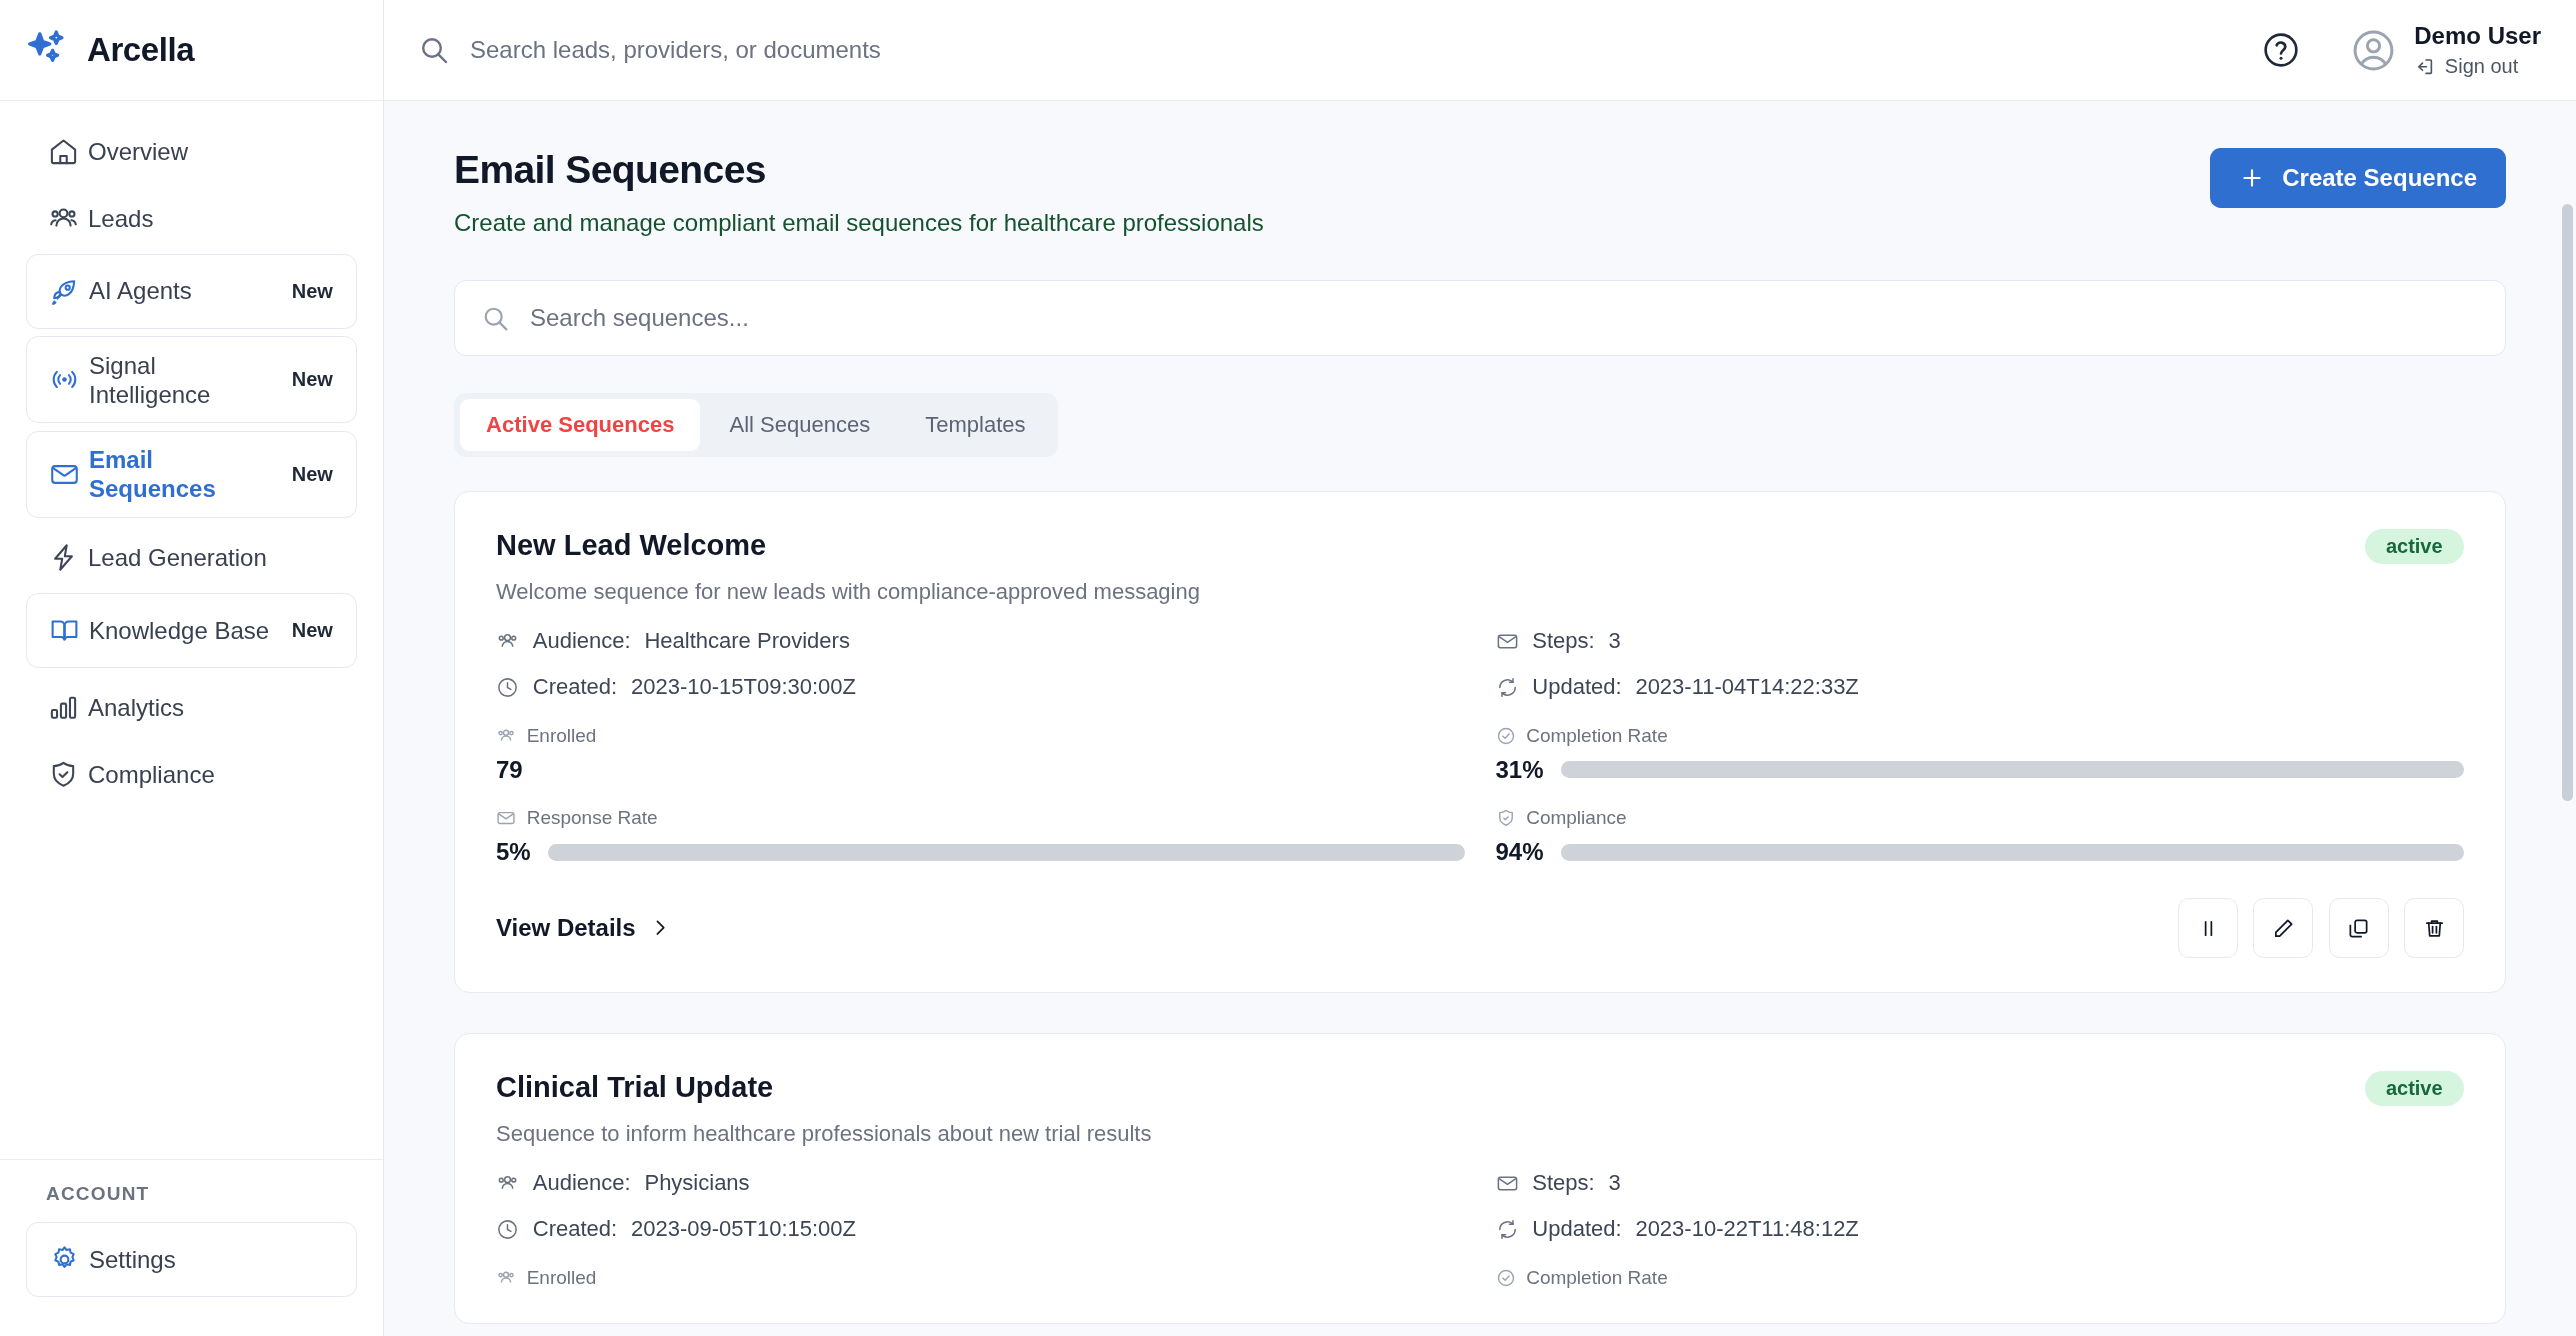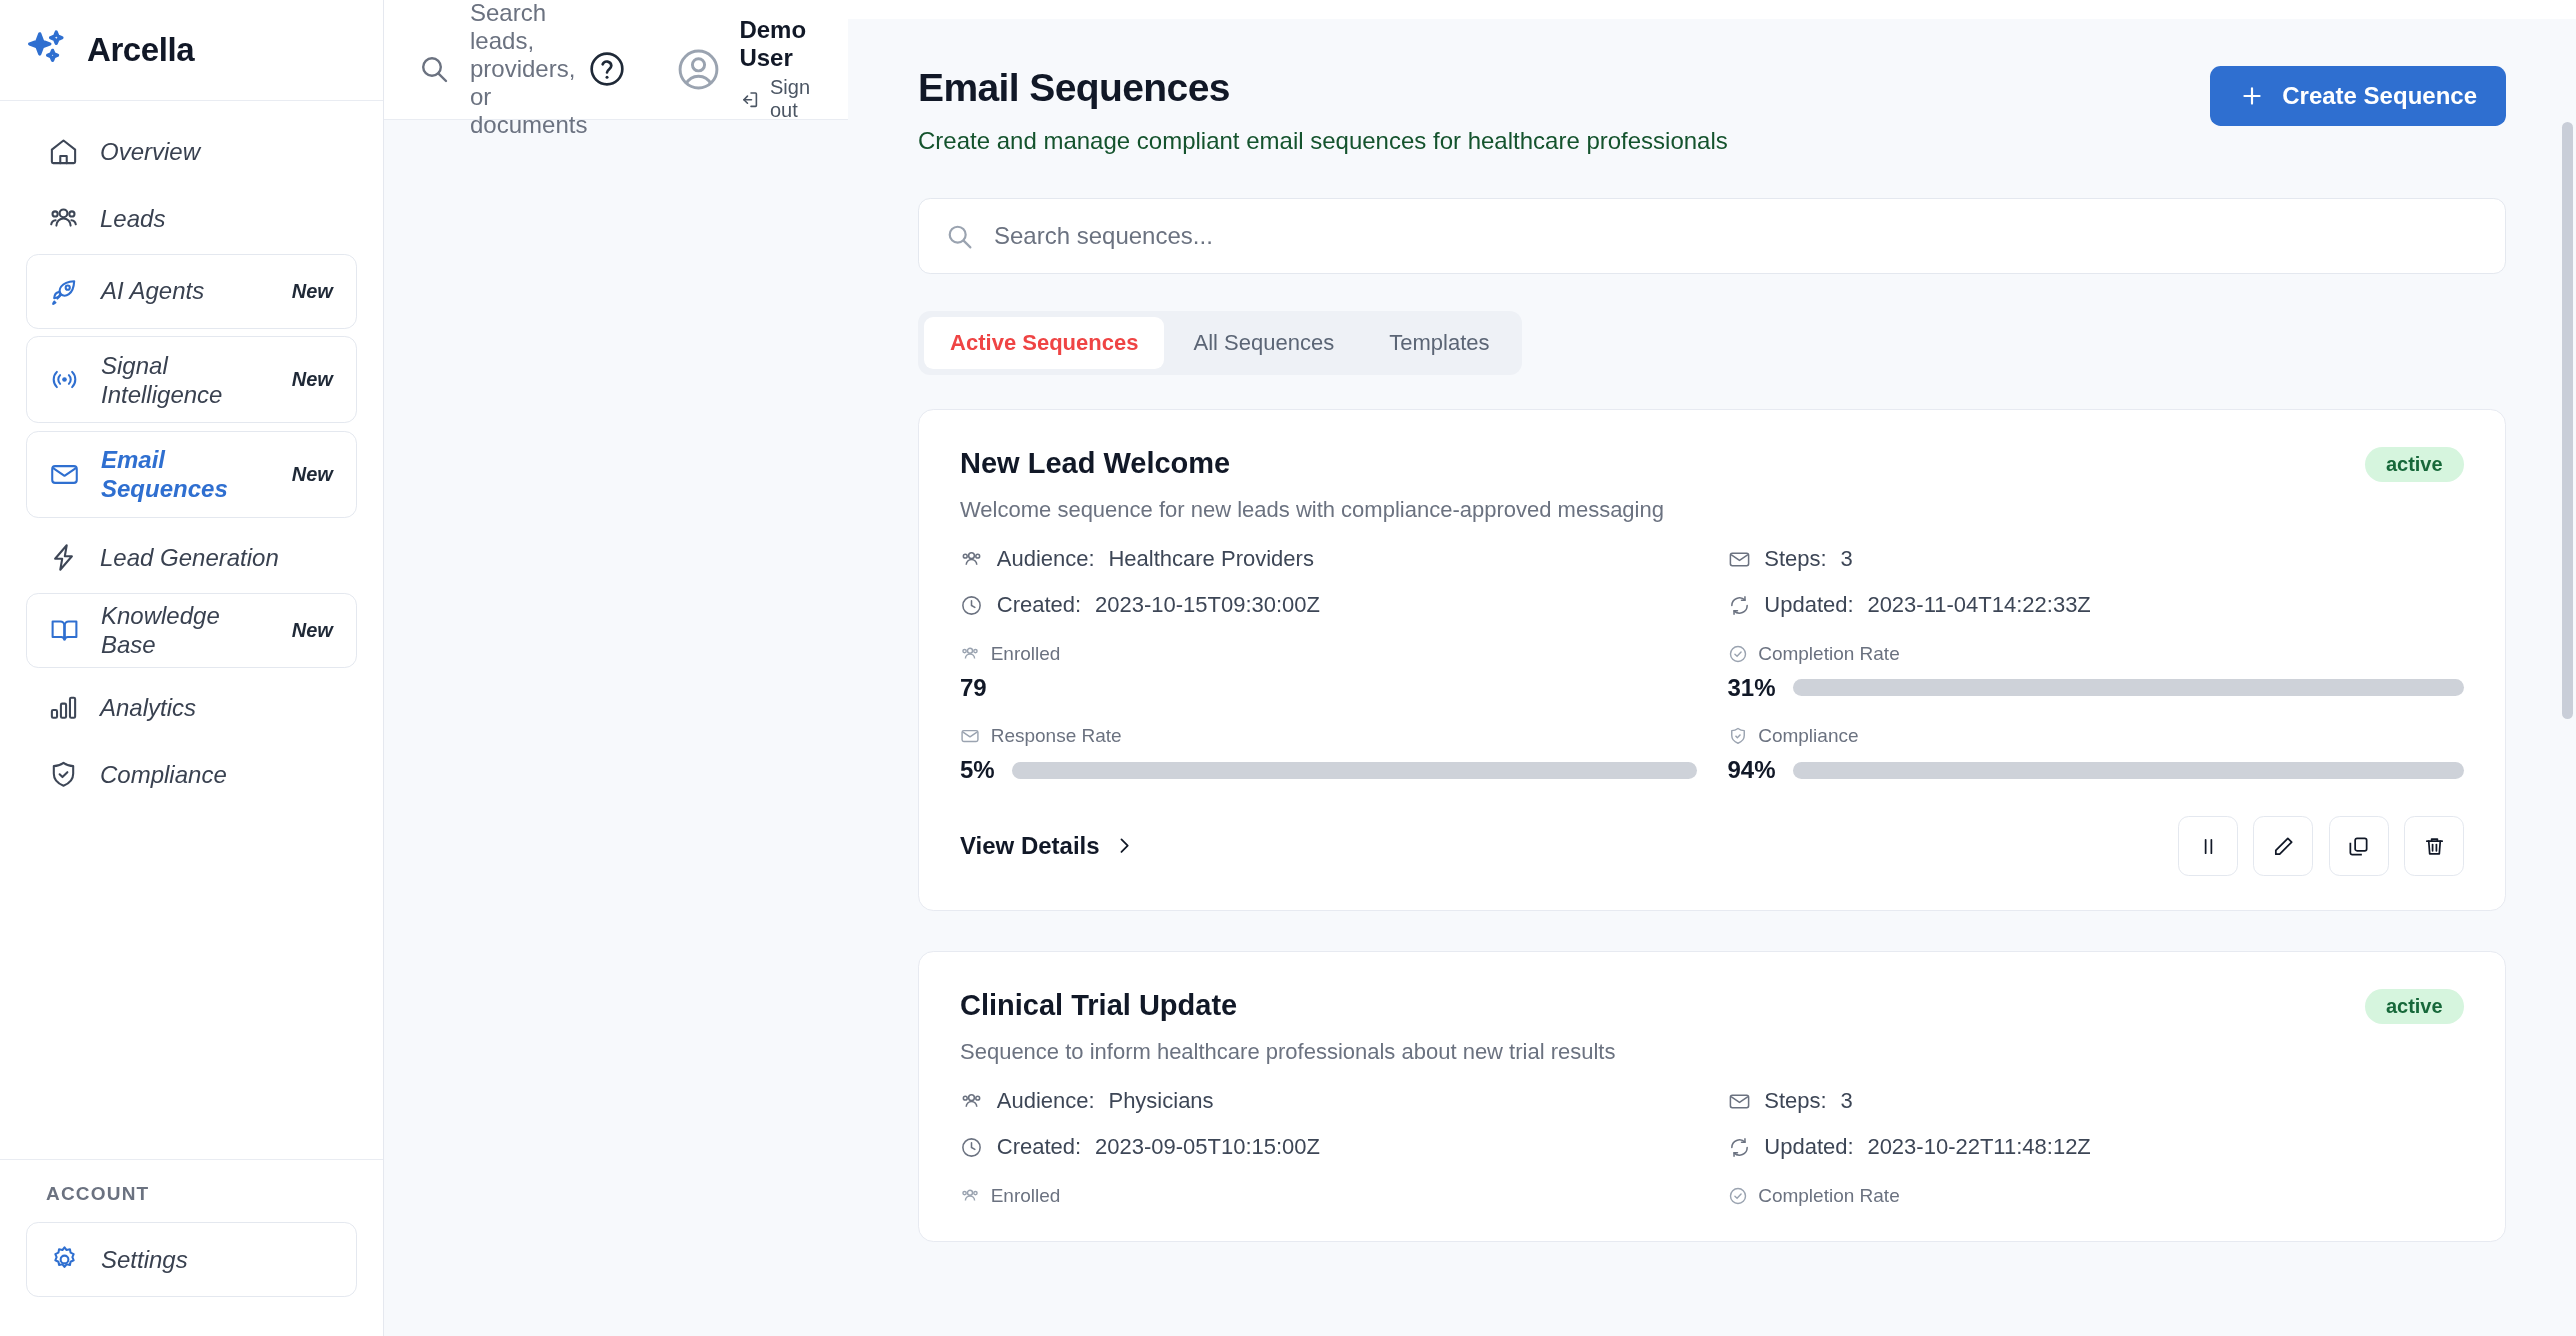--- a/index.html
+++ b/index.html
@@ -18,41 +18,41 @@
   }
   .brand {
     height: 101px; display: flex; align-items: center; gap: 17px;
     padding-left: 26px; border-bottom: 1.5px solid #e9ecf2;
   }
   .brand-mark { width: 44px; height: 44px; display:block; }
   .brand-name { font-size: 33px; font-weight: 700; color: #111827; letter-spacing: -0.4px; }
 
   .nav { padding: 18.4px 26px 0 26px; flex: 1 1 auto; }
   .nav-item {
-    display: flex; align-items: center; gap: 20px;
+    display: flex; align-items: center; gap: 8px;
     height: 64px; padding: 0 20px; border-radius: 12.2px;
-    margin-bottom: 3.1px; position: relative; font-style: italic;
+    margin-bottom: 3.1px; position: relative;
   }
   .nav-item.boxed { border: 1.5px solid #e4e8ef; height: 75px; margin-bottom: 7.7px; }
   .nav-item.boxed.two-line { height: 87px; }
   .nav-ico { width: 34px; height: 34px; flex: 0 0 34px; display:flex; align-items:center; justify-content:center; }
   .nav-label { font-size: 24px; color: #394150; font-weight: 500; line-height: 1.22; flex: 1 1 auto; }
   .nav-item.active .nav-label { color: #2f6fd0; font-weight: 700; }
   .badge-new { font-size: 20px; font-weight: 700; color: #1f2937; margin-left: auto; padding-right: 3.1px; }
 
   .account {
     border-top: 1.5px solid #e9ecf2; padding: 23px 26px 31px 26px;
   }
   .account-title {
     font-size: 19px; letter-spacing: 1.2px; font-weight: 700;
     color: #6b7280; padding-left: 20px; margin-bottom: 17px;
   }
 
   
-  .main { flex: 1 1 auto; display: flex; background: #f7f9fc; min-width: 0; margin-top: 19px; }
+  .main { flex: 1 1 auto; display: flex; flex-direction: column; background: #f7f9fc; min-width: 0; }
   .topbar {
     height: 101px; background: #ffffff; border-bottom: 1.5px solid #e9ecf2;
     display: flex; align-items: center; padding: 0 35px 0 34px; flex: 0 0 101px;
   }
   .topsearch { display: flex; align-items: center; gap: 20px; flex: 1 1 auto; }
   .topsearch-text { font-size: 24px; color: #6b7280; }
   .top-actions { display: flex; align-items: center; gap: 48px; }
   .help-btn { width: 43px; height: 43px; display:flex; align-items:center; justify-content:center; }
   .user-block { display: flex; align-items: center; gap: 17px; }
   .avatar { width: 47px; height: 47px; }

